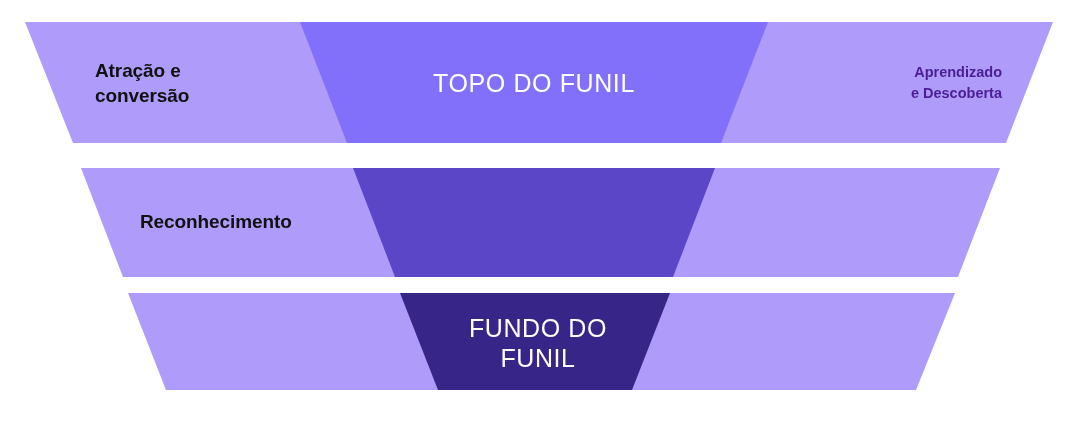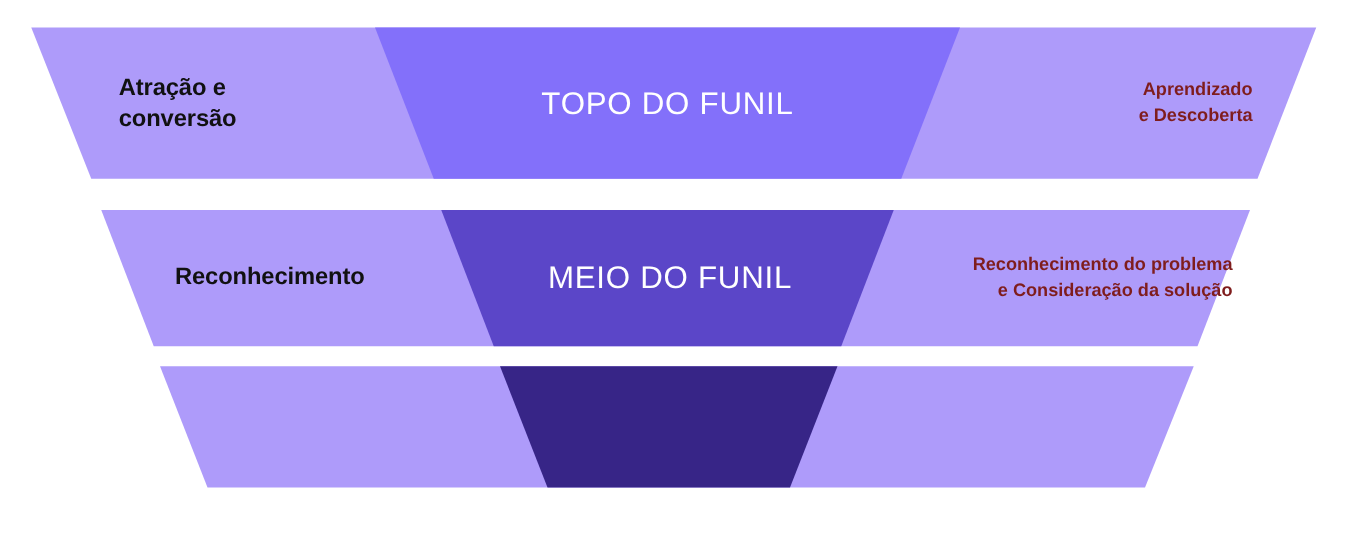--- a/index.html
+++ b/index.html
@@ -66,21 +66,21 @@
     font-weight: 400;
     font-size: 25px;
     line-height: 1.22;
     letter-spacing: 0.6px;
     justify-content: center;
     text-align: center;
   }
 
   
   .stage-desc {
-    color: #7f1d1d;
+    color: #4c1d95;
     font-weight: 600;
     font-size: 14.5px;
     line-height: 1.45;
     justify-content: flex-end;
     text-align: right;
   }
 
   
   .r1-left   { left: 95px;  top: 52px;  width: 215px; height: 62px; }
   .r1-center { left: 345px; top: 58px;  width: 378px; height: 50px; }
@@ -126,22 +126,21 @@
     <div class="lbl stage-label r1-left">Atração e
 conversão</div>
 
     <div class="lbl center-title r1-center">TOPO DO FUNIL</div>
 
     <div class="lbl stage-desc r1-right">Aprendizado
 e Descoberta</div>
 
     <div class="lbl stage-label r2-left">Reconhecimento</div>
 
-    <div class="lbl center-title r2-center">MEIO DO FUNIL</div>
-
-    <div class="lbl stage-desc r2-right">Reconhecimento do problema
-e Consideração da solução</div>
 
 
+
+    <div class="lbl center-title r3-center">FUNDO DO
+FUNIL</div>
 
 
   </div>
 </div>
 
 </body></html>

